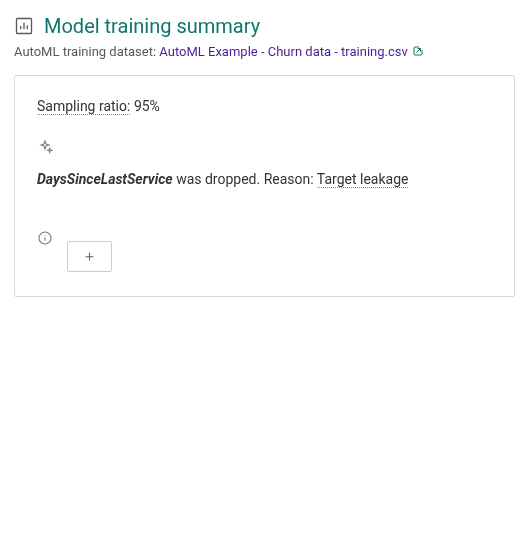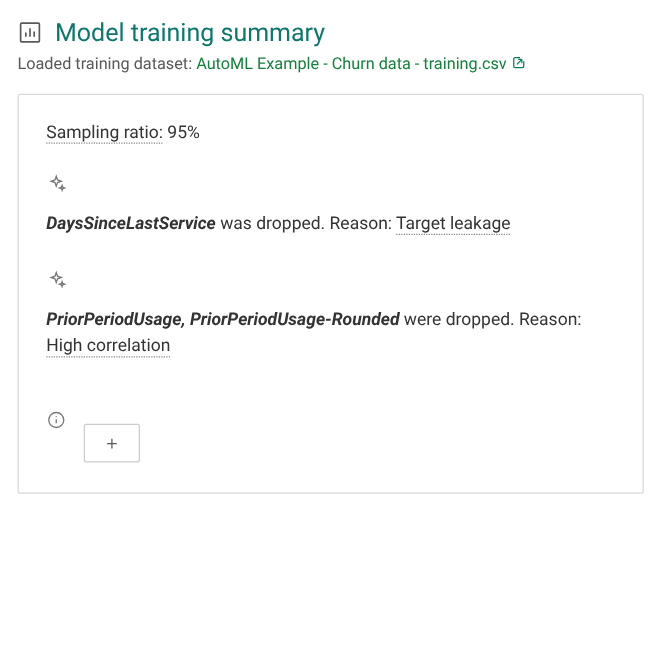--- a/index.html
+++ b/index.html
@@ -29,21 +29,21 @@
     font-weight: 400;
     margin: 0;
     color: #0f766e;
   }
   .dataset-line {
     font-size: 13px;
     color: #595959;
     margin-bottom: 16px;
   }
   .dataset-link {
-    color: #15803d;
+    color: #4c1d95;
     text-decoration: none;
     cursor: pointer;
   }
   .ext-icon {
     display: inline-block;
     vertical-align: -1px;
     margin-left: 4px;
   }
   .panel {
     border: 1px solid #d9d9d9;
@@ -124,21 +124,21 @@
       <rect x="3" y="3" width="18" height="18" rx="1"></rect>
       <line x1="8" y1="16" x2="8" y2="12"></line>
       <line x1="12" y1="16" x2="12" y2="8"></line>
       <line x1="16" y1="16" x2="16" y2="11"></line>
     </svg>
   </span>
   <h1>Model training summary</h1>
 </div>
 
 <div class="dataset-line">
-  <span>Loaded training dataset:</span>
+  <span>AutoML training dataset:</span>
   <a class="dataset-link">
     <span>AutoML Example - Churn data - training.csv</span><span class="ext-icon"><svg width="12" height="12" viewBox="0 0 24 24" fill="none" stroke="#0a7a5a" stroke-width="2">
           <path d="M17 7h-6M17 7v6M17 7L9 15"></path>
           <path d="M14 4H6a2 2 0 0 0-2 2v12a2 2 0 0 0 2 2h12a2 2 0 0 0 2-2v-8"></path>
         </svg></span>
   </a>
 </div>
 
 <div class="panel">
 
@@ -154,33 +154,20 @@
         <path d="M19 14l.8 2.2L22 17l-2.2.8L19 20l-.8-2.2L16 17l2.2-.8L19 14z"></path>
       </svg>
     </span>
     <div class="item-text">
       <em class="feat">DaysSinceLastService</em>
       <span>was dropped. Reason:</span>
       <span class="reason-link">Target leakage</span>
     </div>
   </div>
 
-  <div class="item">
-    <span class="item-icon">
-      <svg viewBox="0 0 24 24" width="16" height="16" fill="none" stroke="currentColor" stroke-width="1.6">
-        <path d="M12 3l1.5 4.5L18 9l-4.5 1.5L12 15l-1.5-4.5L6 9l4.5-1.5L12 3z"></path>
-        <path d="M19 14l.8 2.2L22 17l-2.2.8L19 20l-.8-2.2L16 17l2.2-.8L19 14z"></path>
-      </svg>
-    </span>
-    <div class="item-text">
-      <em class="feat">PriorPeriodUsage, PriorPeriodUsage-Rounded</em>
-      <span>were dropped. Reason:</span><br>
-      <span class="reason-link">High correlation</span>
-    </div>
-  </div>
 
 
   <div class="info-block">
     <span class="item-icon">
       <svg viewBox="0 0 24 24" width="16" height="16" fill="none" stroke="currentColor" stroke-width="1.6">
         <circle cx="12" cy="12" r="9"></circle>
         <line x1="12" y1="11" x2="12" y2="16"></line>
         <circle cx="12" cy="8" r="0.8" fill="currentColor" stroke="none"></circle>
       </svg>
     </span>

